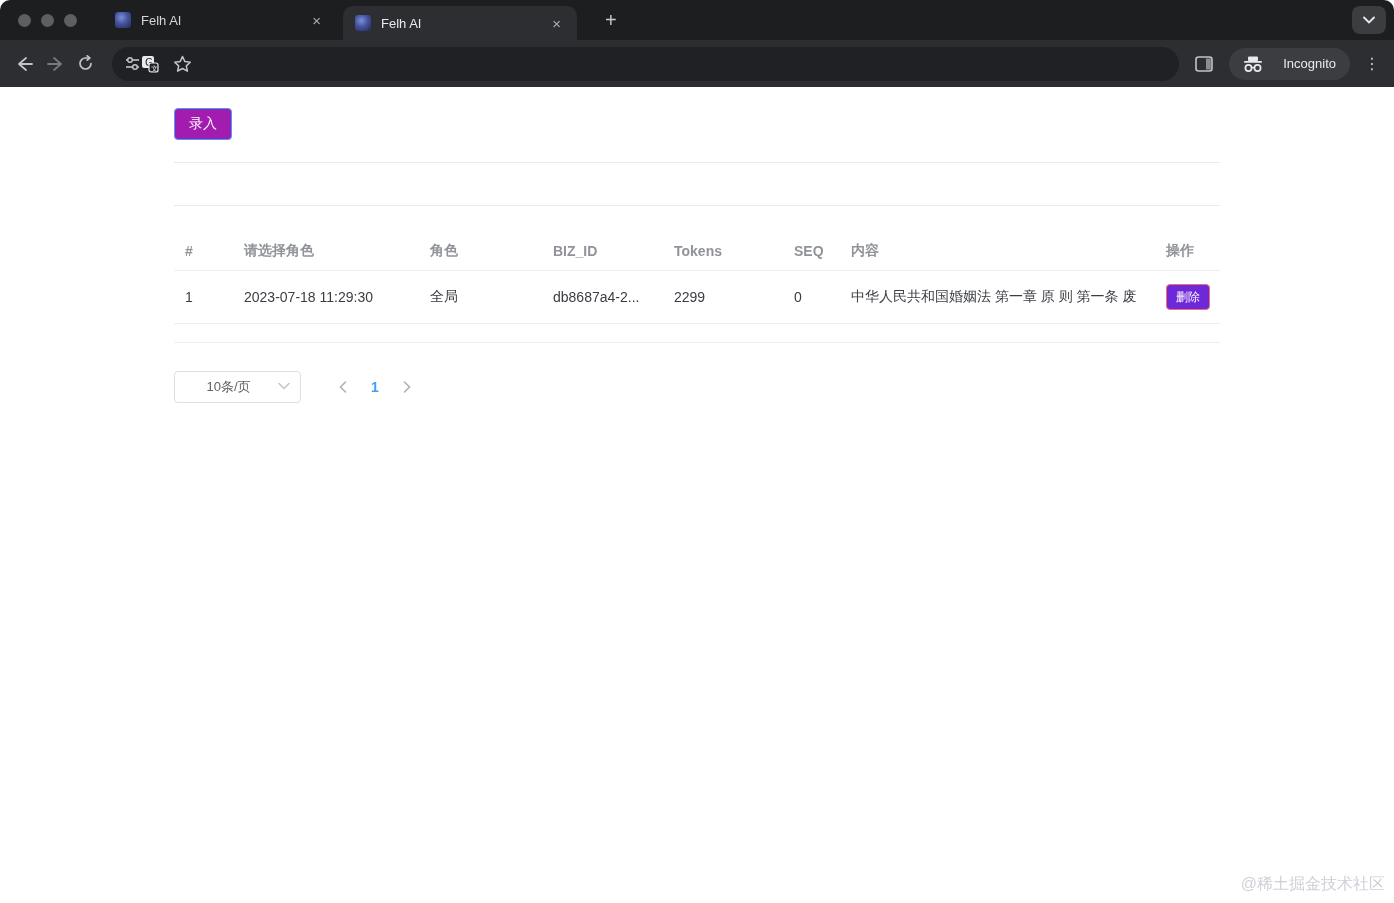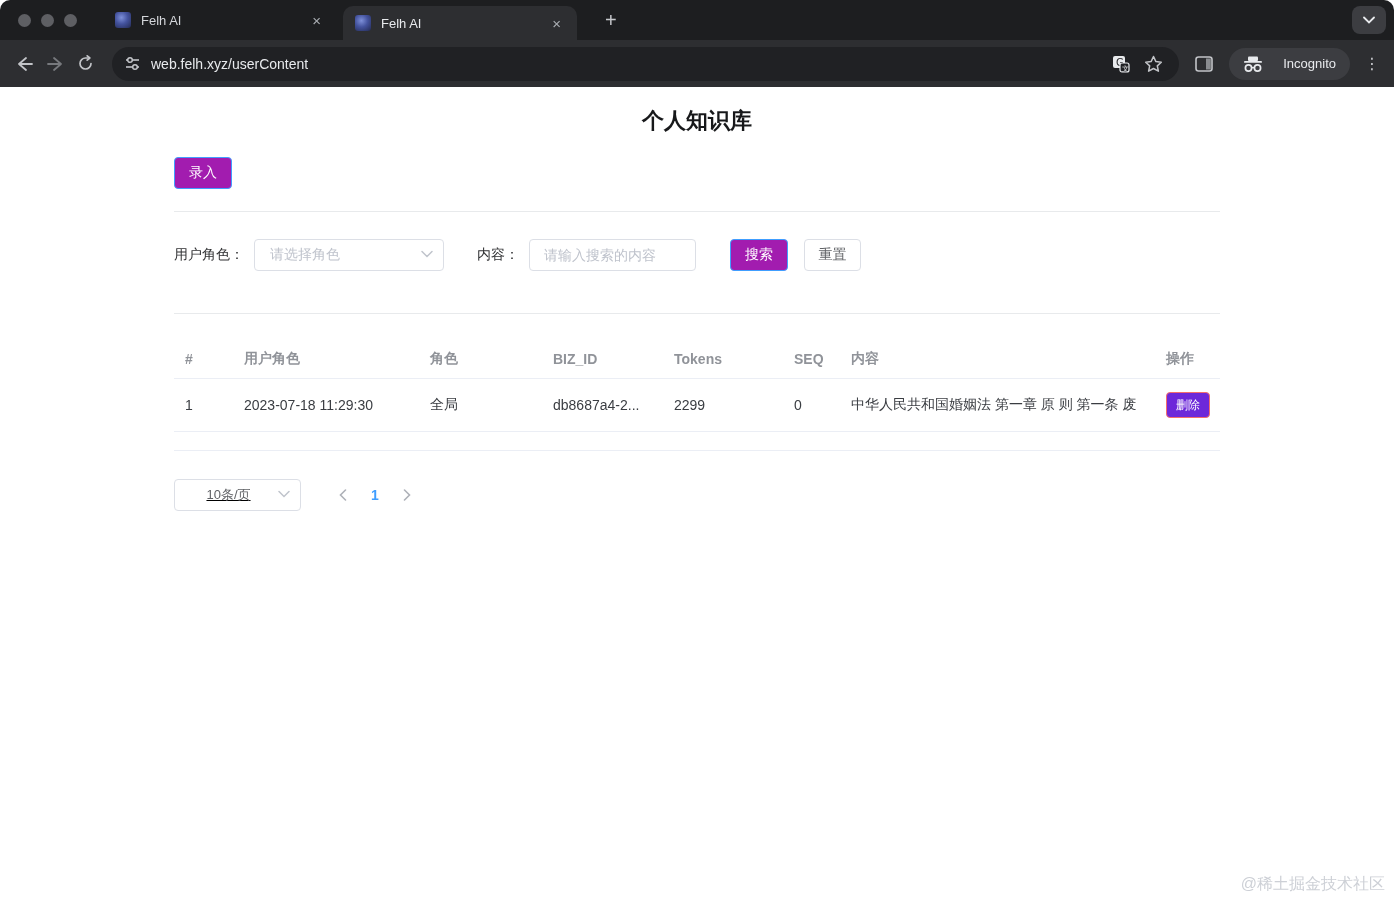--- a/index.html
+++ b/index.html
@@ -61,21 +61,21 @@
   table.data { border-collapse:collapse; table-layout:fixed; width:1046px; margin-top:26px; }
   table.data th { font-size:14px; color:#909399; font-weight:bold; text-align:left; padding:10px 4px 10px 11px;
     border-bottom:1px solid #ebeef5; white-space:nowrap; overflow:hidden; }
   table.data td { font-size:14px; color:#3a3d42; text-align:left; padding:13px 4px 13px 11px;
     border-bottom:1px solid #ebeef5; white-space:nowrap; overflow:hidden; }
   .table-after { height:19px; border-bottom:1px solid #ebeef5; }
   .del-btn { width:44px; height:26px; background:#6d28d9; border-color:#f56c6c; color:#fff; font-size:12px; }
 
   .pagination { display:flex; align-items:center; margin-top:28px; height:32px; }
   .size-select { position:relative; width:127px; height:32px; border:1px solid #dcdfe6; border-radius:4px;
-    display:flex; align-items:center; justify-content:center; background:#fff; cursor:pointer;text-decoration:underline; }
+    display:flex; align-items:center; justify-content:center; background:#fff; cursor:pointer; }
   .size-select .val { font-size:13px; color:#606266; margin-right:18px; }
   .size-select .chev { position:absolute; right:10px; top:10px; }
   .pager { display:flex; align-items:center; margin-left:32px; gap:12px; }
   .page-arrow { width:20px; height:20px; display:flex; align-items:center; justify-content:center; cursor:pointer; }
   .page-num { font-size:14px; font-weight:bold; color:#409eff; min-width:20px; text-align:center; cursor:pointer; }
 
   .usage-panel { margin-top:15px; background:#f7f8fa; border-radius:4px; padding:18px 15px 16px 15px; height:129px; }
   .usage-line { font-size:14px; color:#5a5e66; }
   .usage-line .val { margin-left:8px; }
   .progress-row { display:flex; align-items:center; margin-top:21px; }
@@ -138,21 +138,20 @@
     </svg>
   </div>
 
   <div class="omnibox">
     <svg width="17" height="17" viewBox="0 0 17 17">
       <line x1="2" y1="5" x2="15" y2="5" stroke="#c2c4c8" stroke-width="1.6"></line>
       <line x1="2" y1="12" x2="15" y2="12" stroke="#c2c4c8" stroke-width="1.6"></line>
       <circle cx="6" cy="5" r="2.3" fill="#202124" stroke="#c2c4c8" stroke-width="1.5"></circle>
       <circle cx="11" cy="12" r="2.3" fill="#202124" stroke="#c2c4c8" stroke-width="1.5"></circle>
     </svg>
-    <span class="url">web.felh.xyz/userContent</span>
     <div class="omni-icons">
       <svg width="18" height="18" viewBox="0 0 18 18">
         <rect x="1" y="1" width="12" height="12" rx="2" fill="#e8eaed"></rect>
         <text x="4" y="11" font-size="10" font-family="DejaVu Sans" fill="#202124">G</text>
         <rect x="8" y="8" width="9" height="9" rx="2" fill="#202124" stroke="#e8eaed" stroke-width="1.2"></rect>
         <text x="10" y="15.5" font-size="7" font-family="DejaVu Sans" fill="#e8eaed">文</text>
       </svg>
       <svg width="19" height="18" viewBox="0 0 19 18">
         <path d="M9.5 1.5 L11.9 6.6 L17.3 7.2 L13.3 10.9 L14.4 16.2 L9.5 13.5 L4.6 16.2 L5.7 10.9 L1.7 7.2 L7.1 6.6 Z" fill="none" stroke="#c2c4c8" stroke-width="1.5" stroke-linejoin="round"></path>
       </svg>
@@ -174,60 +173,44 @@
       <circle cx="14.5" cy="12" r="3.1" fill="none" stroke="#e8eaed" stroke-width="1.7"></circle>
       <path d="M8.6 12 Q10 10.8 11.4 12" fill="none" stroke="#e8eaed" stroke-width="1.4"></path>
     </svg>
     <span>Incognito</span>
   </div>
 
   <div class="dots">⋮</div>
 </div>
 
 <div class="page">
-  <div class="page-title">个人知识库</div>
 
   <div class="container">
     <button class="btn btn-primary add-btn">录入</button>
 
     <div class="hr hr1"></div>
 
-    <div class="filter-row">
-      <span class="filter-label">用户角色：</span>
-      <div class="select">
-        <span class="ph">请选择角色</span>
-        <svg class="chev" width="12" height="8" viewBox="0 0 12 8">
-          <polyline points="1,1.5 6,6.5 11,1.5" fill="none" stroke="#c0c4cc" stroke-width="1.5" stroke-linecap="round"></polyline>
-        </svg>
-      </div>
-
-      <span class="filter-label gap32">内容：</span>
-      <input class="text-input" type="text" placeholder="请输入搜索的内容" style="">
-
-      <button class="btn btn-primary search-btn">搜索</button>
-      <button class="btn btn-plain reset-btn">重置</button>
-    </div>
 
     <div class="hr hr2"></div>
 
     <table class="data">
       <colgroup>
         <col style="width:59px">
           <col style="width:186px">
           <col style="width:123px">
           <col style="width:121px">
         <col style="width:120px">
           <col style="width:57px">
           <col style="width:315px">
           <col style="width:65px">
       </colgroup>
       <thead>
         <tr>
           <th>#</th>
-          <th>用户角色</th>
+          <th>请选择角色</th>
           <th>角色</th>
           <th>BIZ_ID</th>
           <th>Tokens</th>
           <th>SEQ</th>
           <th>内容</th>
           <th>操作</th>
         </tr>
       </thead>
       <tbody>
         <tr>

